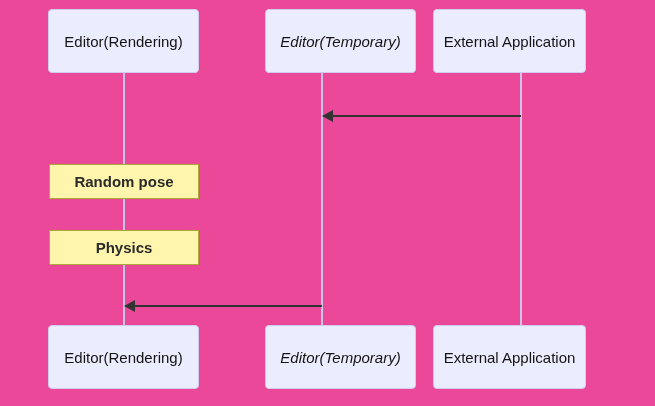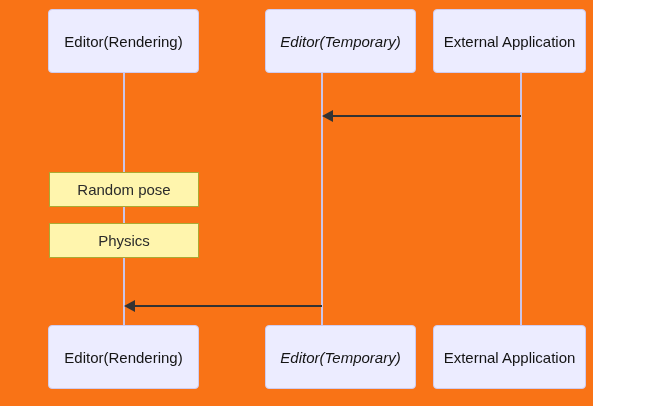--- a/index.html
+++ b/index.html
@@ -3,23 +3,23 @@
 <meta charset="utf-8">
 <style>
   html, body {
     margin: 0;
     padding: 0;
     background: #ffffff;
     font-family: "Liberation Sans", "DejaVu Sans", sans-serif;
   }
   .diagram {
     position: relative;
-    width: 593px;
+    width: 655px;
     height: 406px;
-    background: #f97316;
+    background: #ec4899;
     overflow: hidden;
   }
   
   .actor-box {
     position: absolute;
     width: 149px;
     height: 62px;
     background: #ECECFF;
     border: 1px solid #CFCCF0;
     border-radius: 4px;
@@ -86,22 +86,22 @@
     border: 1px solid #AAAA33;
     display: flex;
     align-items: center;
     justify-content: center;
     font-size: 15px;
     color: #2b2b2b;
     white-space: nowrap;
     box-sizing: content-box;
   }
   .note-1 { top: 129px; }
-  .note-2 { top: 172px; }
-  .note-3 { top: 223px; }
+  .note-2 { top: 164px; font-weight: bold; }
+  .note-3 { top: 230px; font-weight: bold; }
 </style>
 </head>
 <body>
 
 <div class="diagram">
 
   <div class="lifeline lifeline-a"></div>
   <div class="lifeline lifeline-b"></div>
   <div class="lifeline lifeline-c"></div>
 

